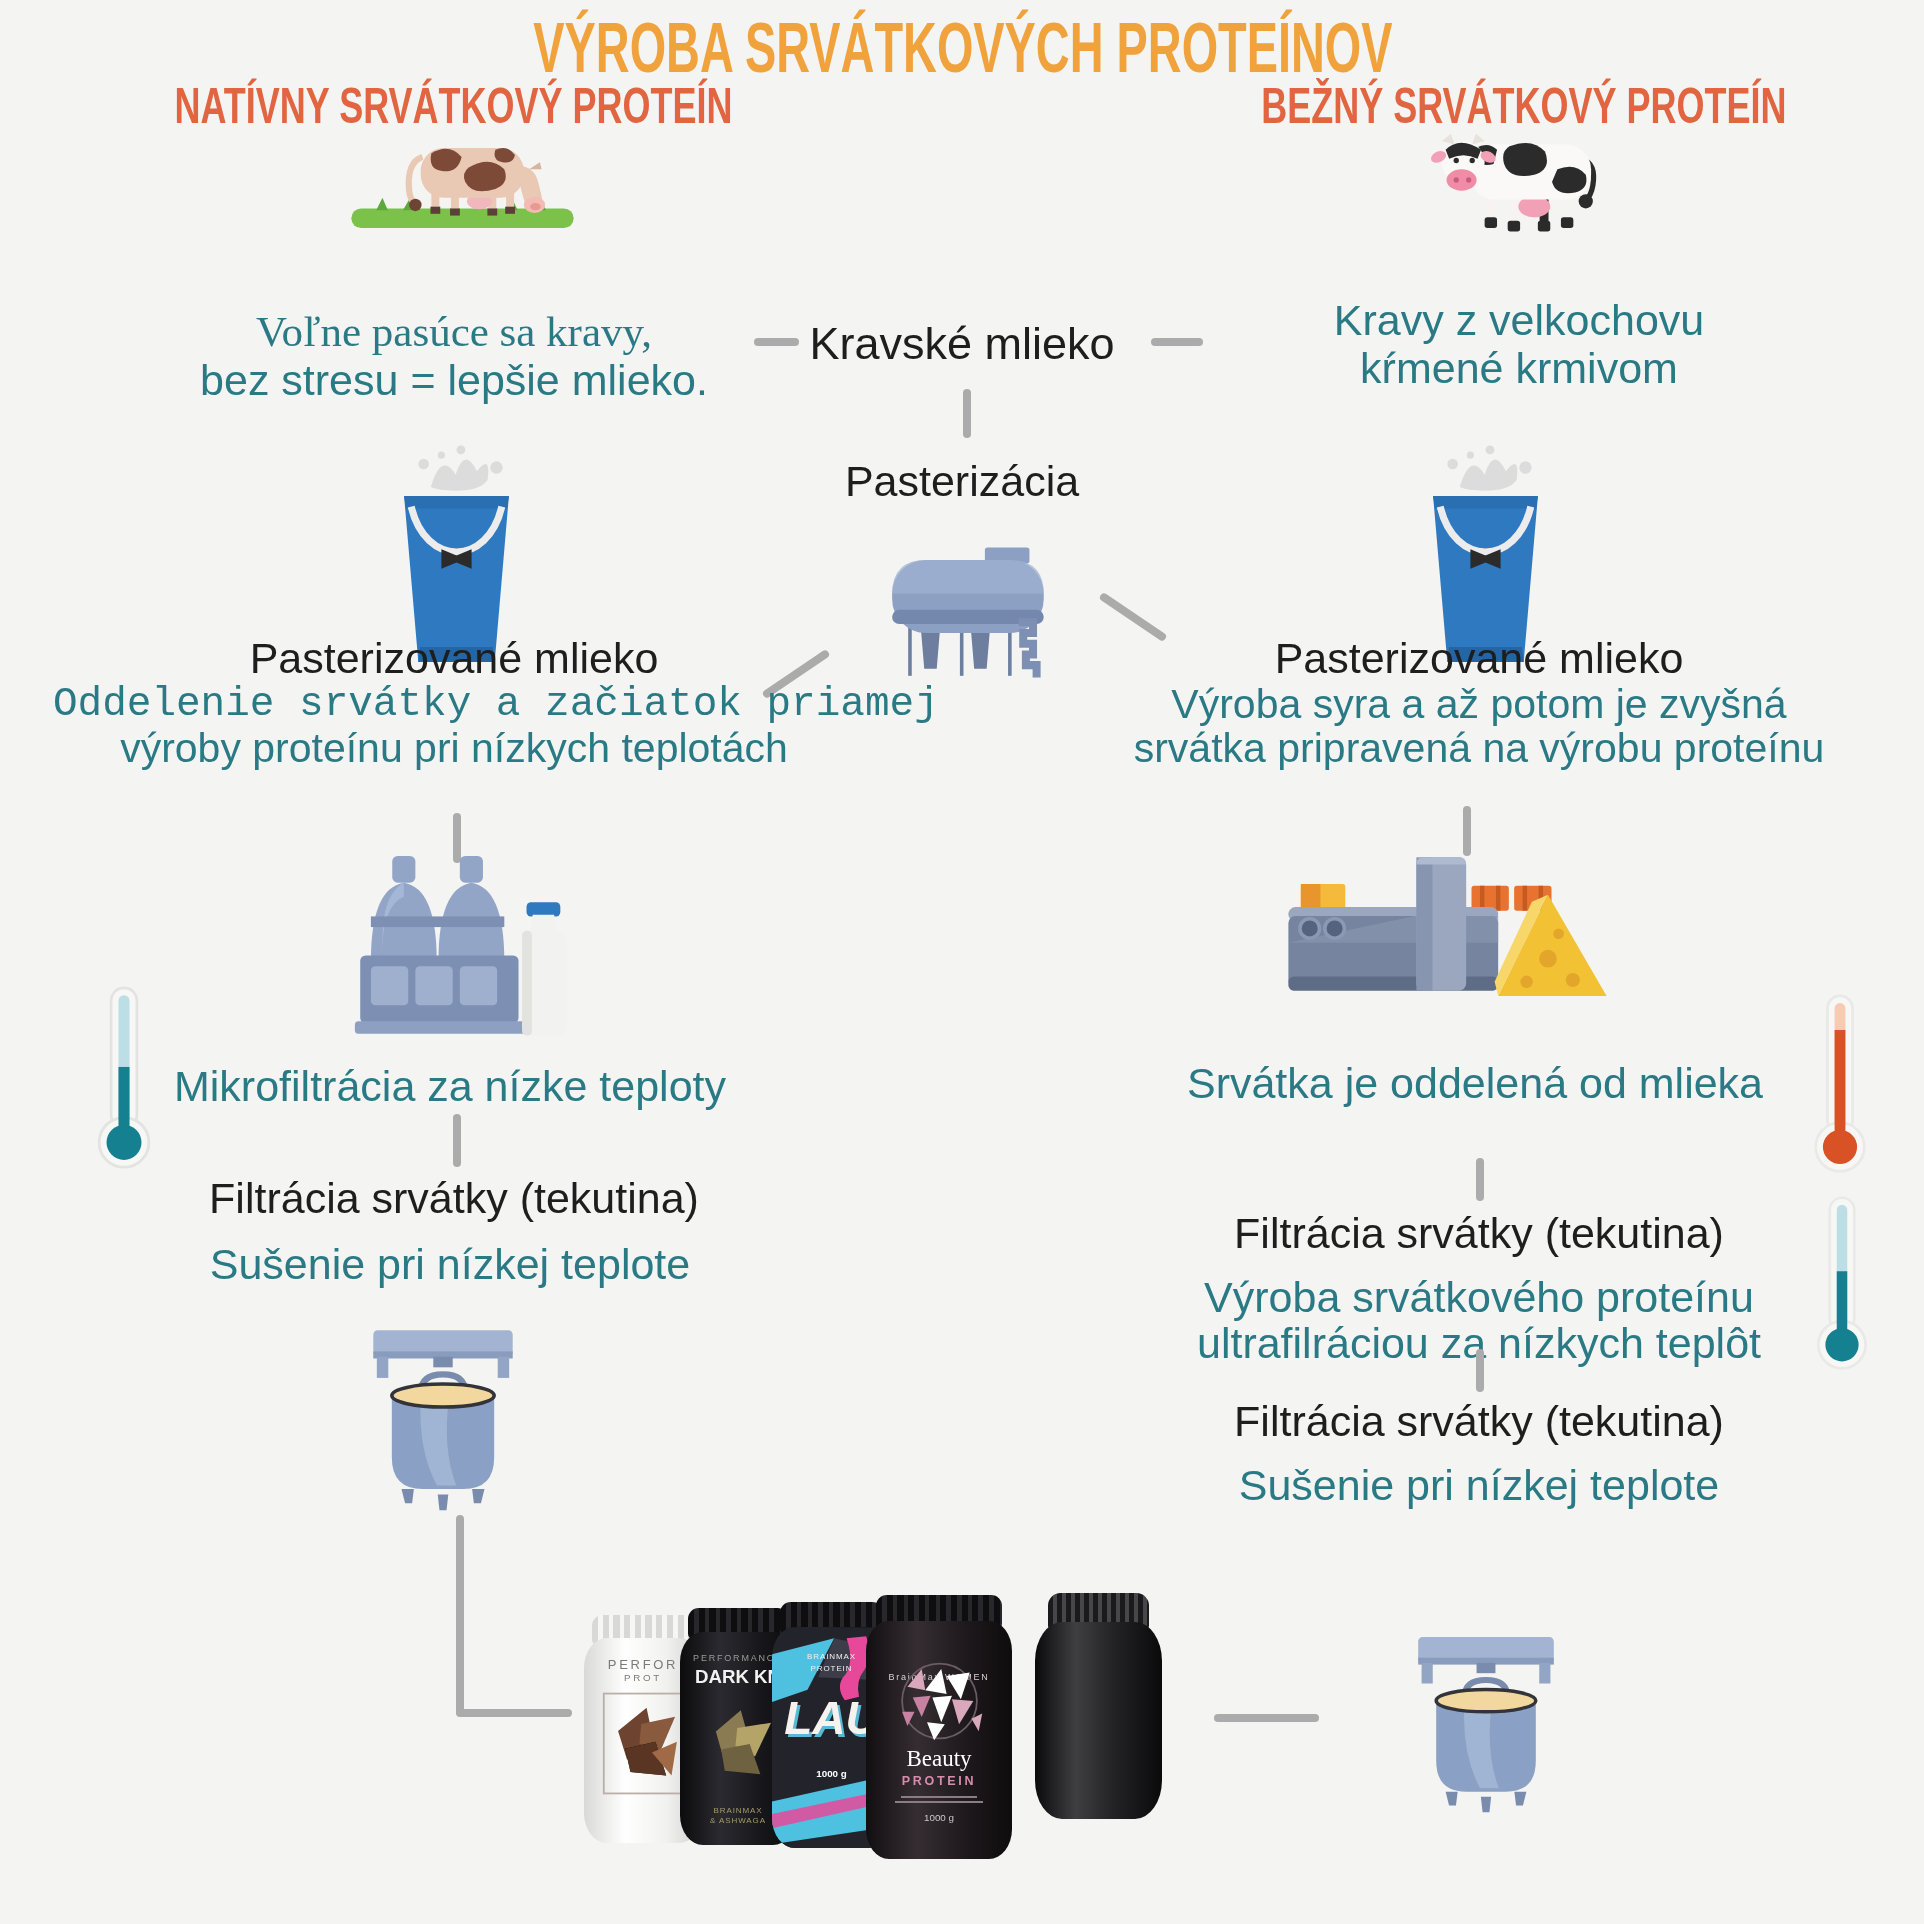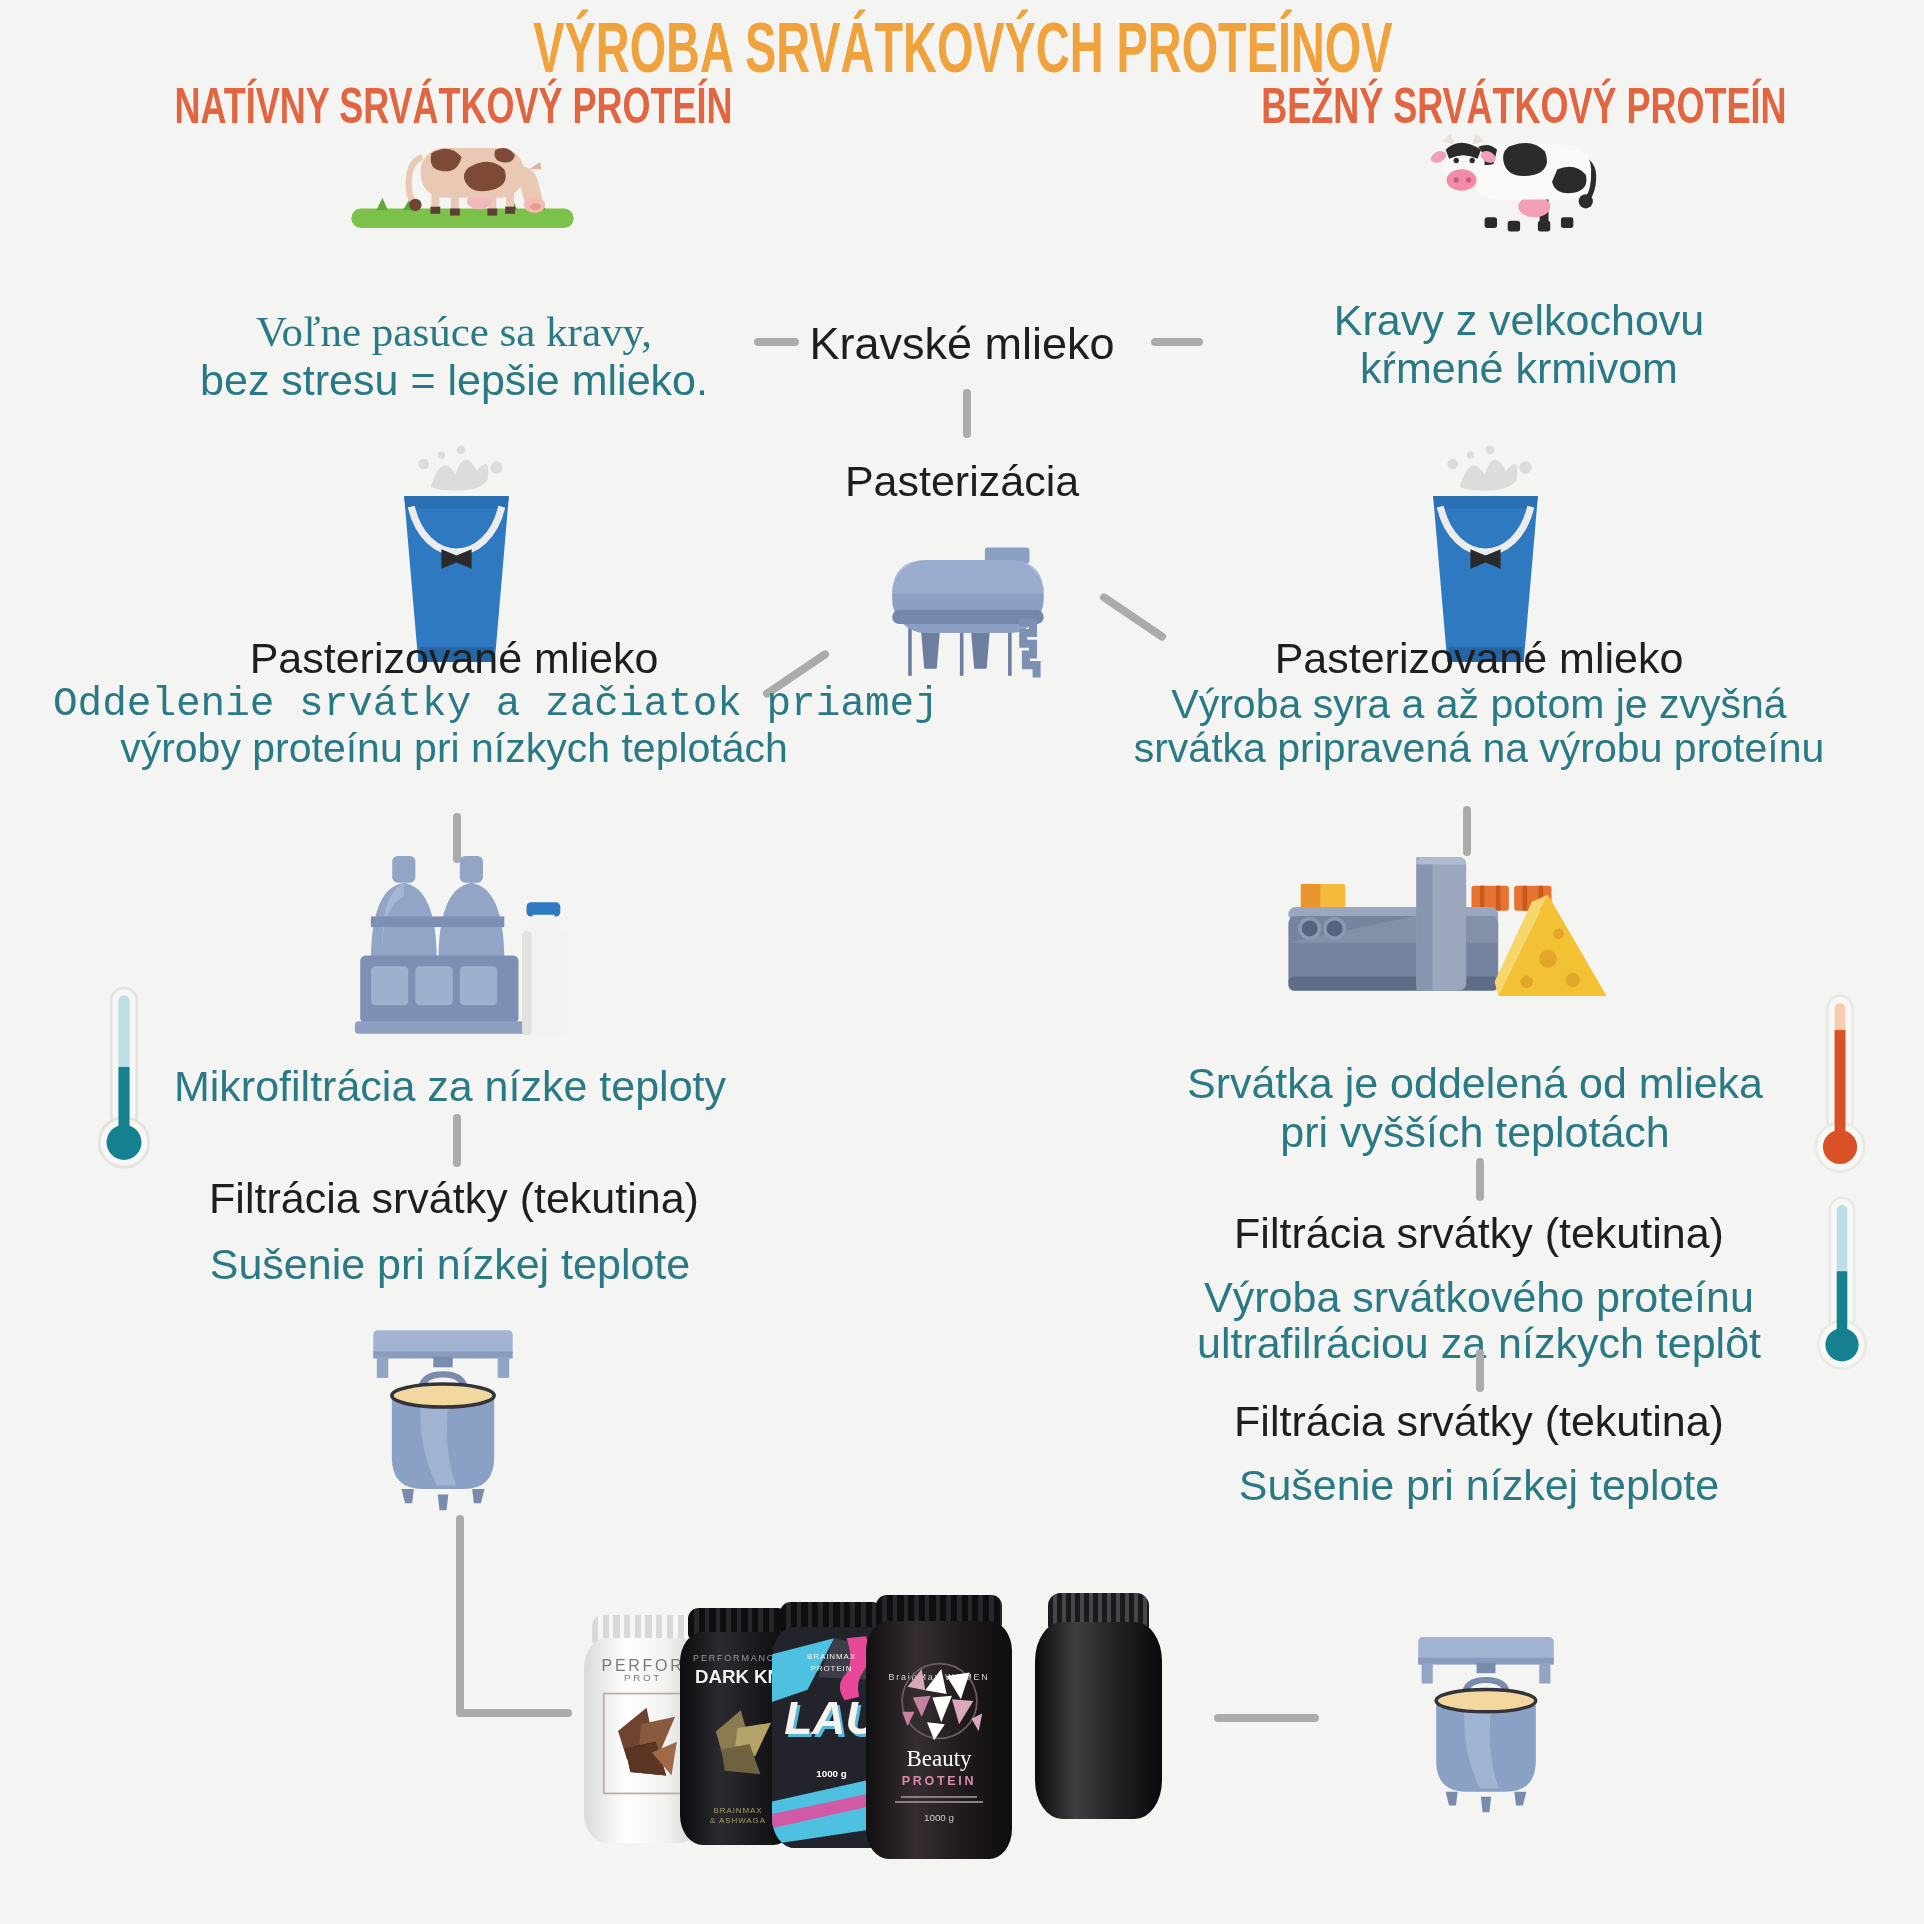--- a/index.html
+++ b/index.html
@@ -239,21 +239,20 @@
     <rect x="24" y="40" width="12" height="114" fill="var(--therm_red)"></rect>
     <circle cx="30" cy="170" r="19" fill="var(--therm_red)"></circle>
   </svg>
 
   <div class="txt t-teal fs48" style="left:49px;top:1062px;width:802px;">Mikrofiltrácia za nízke teploty</div>
   <div class="vline" style="left:453px;top:1114px;height:53px;"></div>
   <div class="txt t-dark fs48" style="left:53px;top:1174px;width:802px;">Filtrácia srvátky (tekutina)</div>
   <div class="txt t-teal fs48" style="left:49px;top:1240px;width:802px;">Sušenie pri nízkej teplote</div>
 
   <div class="txt t-teal fs48" style="left:1074px;top:1059px;width:802px;">Srvátka je oddelená od mlieka</div>
-  <div class="txt t-teal fs48" style="left:1074px;top:1108px;width:802px;">pri vyšších teplotách</div>
   <div class="vline" style="left:1476px;top:1158px;height:43px;"></div>
   <div class="txt t-dark fs48" style="left:1078px;top:1209px;width:802px;">Filtrácia srvátky (tekutina)</div>
   <div class="txt t-teal fs48" style="left:1078px;top:1273px;width:802px;">Výroba srvátkového proteínu</div>
   <div class="txt t-teal fs48" style="left:1078px;top:1319px;width:802px;">ultrafilráciou za nízkych teplôt</div>
   <div class="vline" style="left:1476px;top:1349px;height:43px;"></div>
   <div class="txt t-dark fs48" style="left:1078px;top:1397px;width:802px;">Filtrácia srvátky (tekutina)</div>
   <div class="txt t-teal fs48" style="left:1078px;top:1461px;width:802px;">Sušenie pri nízkej teplote</div>
 
   <svg class="icon" style="left:1802px;top:1196px;" width="80" height="175" viewBox="0 0 60 200">
     <rect x="16" y="2" width="28" height="152" rx="14" fill="#F7F7F6" stroke="#E9E9E7" stroke-width="3"></rect>
@@ -279,21 +278,21 @@
     <polygon points="79,192 91,192 89,210 81,210" fill="#7A8CAE"></polygon>
     <polygon points="118,186 132,186 128,202 120,202" fill="#7A8CAE"></polygon>
   </svg>
 
   <div class="vline" style="left:456px;top:1515px;height:200px;"></div>
   <div class="hline" style="left:456px;top:1709px;width:116px;"></div>
 
   <div class="tub" style="left:584px;top:1615px;width:118px;height:228px;z-index:1;">
     <div class="cap white"></div>
     <div class="body white">
-      <div class="lbl" style="top:19.6px;font-size:16px;letter-spacing:2.7px;color:#7a7a78;">PERFOR</div>
+      <div class="lbl" style="top:19.6px;font-size:13px;letter-spacing:2.7px;color:#7a7a78;">PERFOR</div>
       <div class="lbl" style="top:34px;font-size:9.8px;letter-spacing:2.7px;color:#7a7a78;">PROT</div>
       <svg style="position:absolute;top:52px;left:16px;" width="86" height="107" viewBox="0 0 96 120">
         <rect x="4" y="4" width="88" height="112" fill="none" stroke="#B9AFA6" stroke-width="2"></rect>
         <polygon points="20,46 52,20 60,58 30,78" fill="#6E4430"></polygon>
         <polygon points="46,38 84,30 66,72 44,60" fill="#8A5A3E"></polygon>
         <polygon points="28,66 62,58 74,96 34,92" fill="#5A3categorie524" fill-opacity="0.9"></polygon>
         <polygon points="28,66 62,58 74,96 34,92" fill="#5A3524"></polygon>
         <polygon points="58,70 86,58 80,96" fill="#A06A46"></polygon>
       </svg>
     </div>

